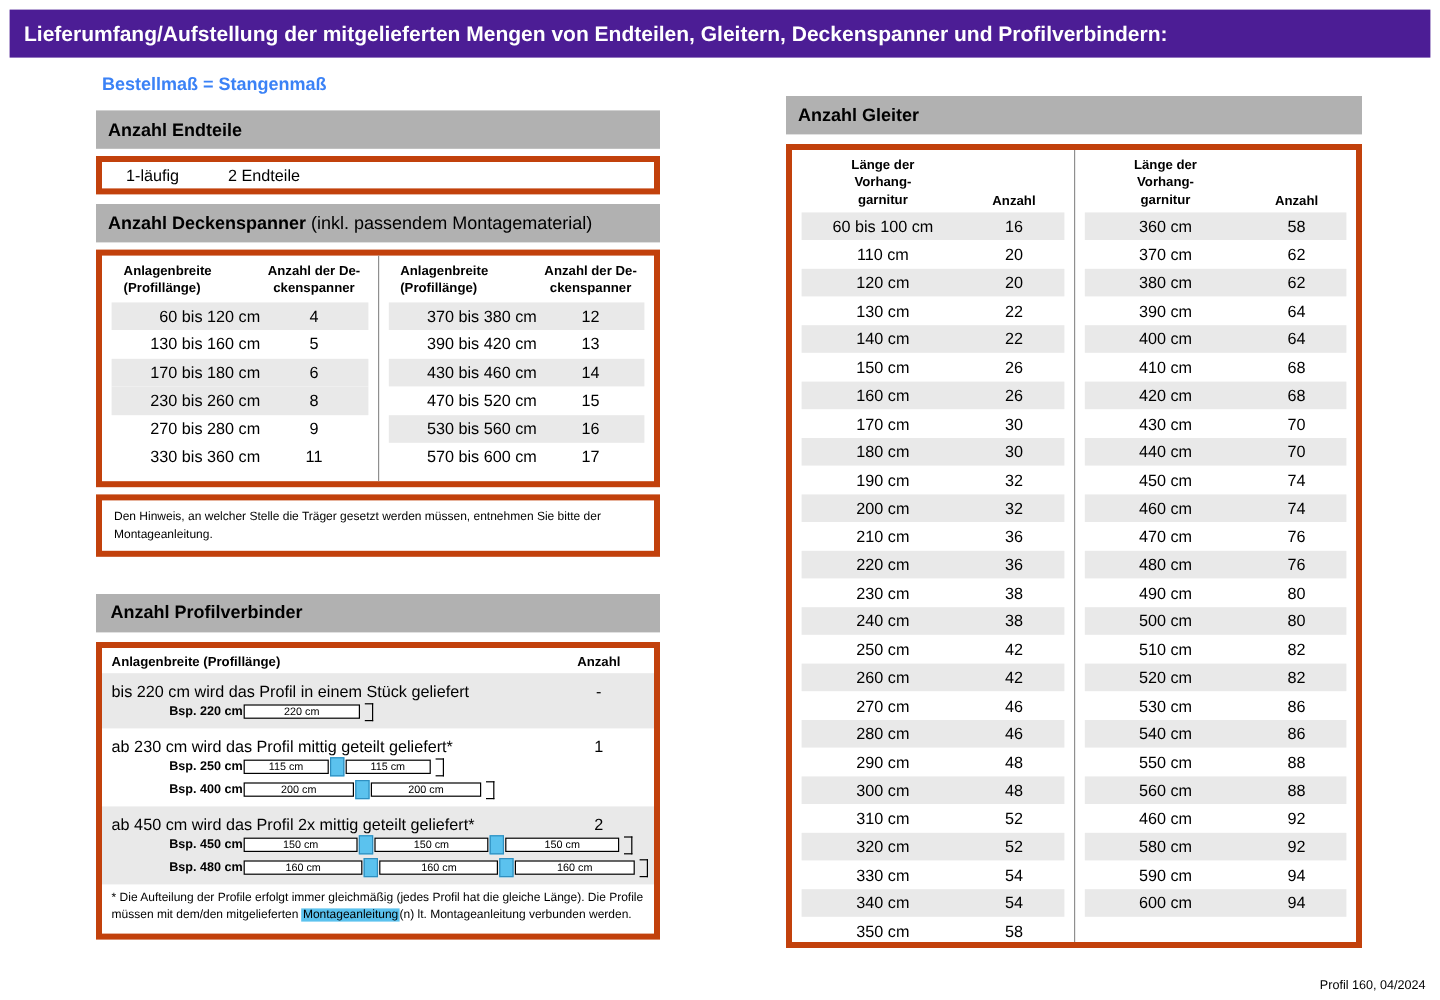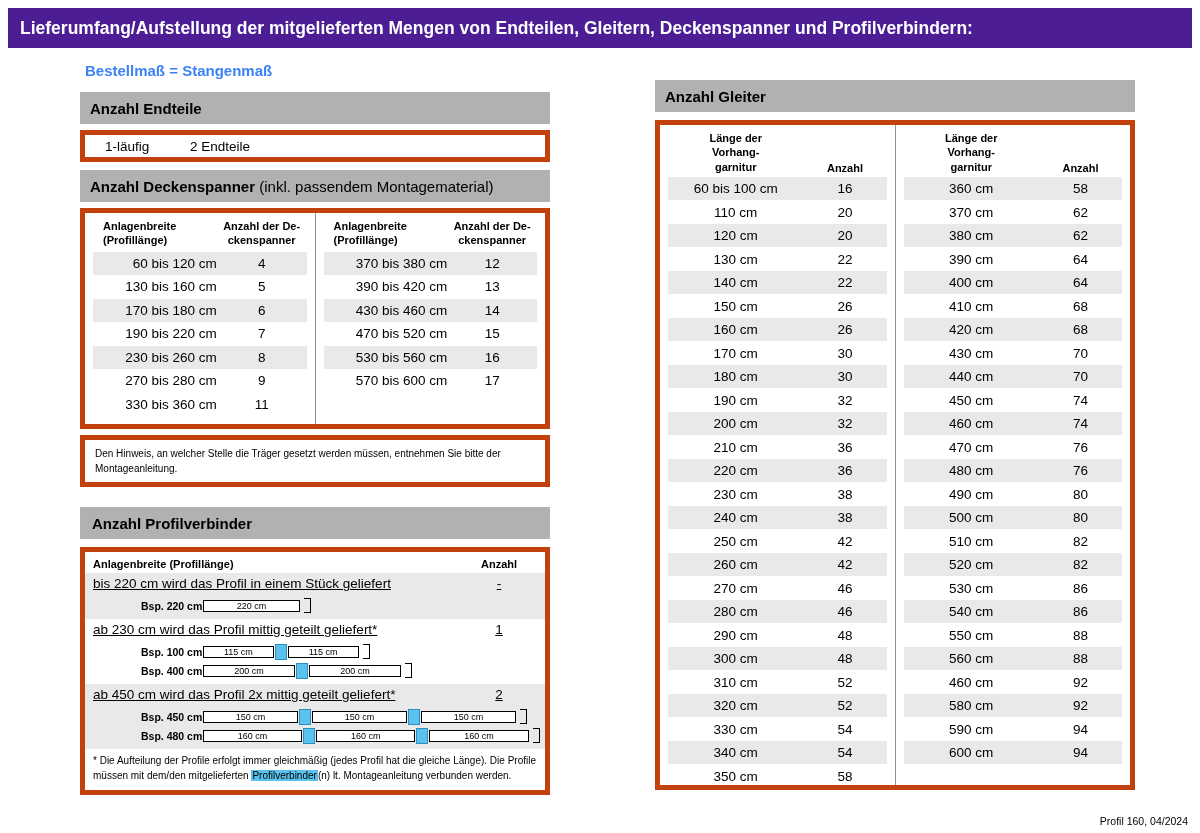--- a/index.html
+++ b/index.html
@@ -34,28 +34,28 @@
   .ds-head .cl { width:58%; padding-left:10px; box-sizing:border-box; white-space:pre-line; }
   .ds-head .cv { width:42%; text-align:center; white-space:pre-line; }
   .trow { display:flex; height:23.5px; align-items:center; font-size:13.5px; }
   .trow.alt { background:#e9e9e9; }
   .ds-box .trow .cl { width:58%; text-align:right; }
   .ds-box .trow .cv { width:42%; text-align:center; }
   .note-box { margin-top:6px; padding:6px 10px; font-size:10px; line-height:1.5; max-width:470px; }
   .note-box .inner { max-width:420px; }
 
   
-  .pv-secbar { margin-top:20px;padding-left:12px; }
+  .pv-secbar { margin-top:31px;padding-left:12px; }
   .pv-box { margin-top:8px; padding-bottom:0; }
   .pv-headrow { display:flex; padding:6px 0 3px; font-size:11px; font-weight:bold; }
   .pv-headrow .pv-c1 { flex:1; padding-left:8px; }
   .pv-headrow .pv-c2 { width:60px; text-align:center; margin-right:16px; }
   .pv-section { padding:3px 0 4px; }
   .pv-section.alt { background:#e9e9e9; }
-  .pv-line { display:flex; align-items:flex-start; height:20px;text-decoration:underline; }
+  .pv-line { display:flex; align-items:flex-end; height:20px; }
   .pv-text { flex:1; padding-left:8px; font-size:13.5px; }
   .pv-anz { width:60px; text-align:center; margin-right:16px; font-size:13.5px; }
   .pv-ex { display:flex; align-items:center; height:19px; }
   .pv-ex-label { width:62px; margin-left:56px; font-size:10.5px; font-weight:bold; flex:none; }
   .pv-bars { display:flex; align-items:center; }
   .pv-seg {
     height:10px; border:1.5px solid #000; background:#fff; flex:none;
     font-size:9px; line-height:10px; text-align:center; box-sizing:content-box;
   }
   .pv-conn { width:12px; height:16px; background:#5bc2ee; border:1px solid #2f8fc0; margin:0 1px; flex:none; box-sizing:border-box; }
@@ -112,24 +112,20 @@
               <span class="cv">4</span>
             </div>
             <div class="trow">
               <span class="cl">130 bis 160 cm</span>
               <span class="cv">5</span>
             </div>
             <div class="trow alt">
               <span class="cl">170 bis 180 cm</span>
               <span class="cv">6</span>
             </div>
-            <div class="trow">
-              <span class="cl">190 bis 220 cm</span>
-              <span class="cv">7</span>
-            </div>
             <div class="trow alt">
               <span class="cl">230 bis 260 cm</span>
               <span class="cv">8</span>
             </div>
             <div class="trow">
               <span class="cl">270 bis 280 cm</span>
               <span class="cv">9</span>
             </div>
             <div class="trow">
               <span class="cl">330 bis 360 cm</span>
@@ -198,21 +194,21 @@
                 <span class="pv-cap"></span>
               </span>
             </div>
           </div>
           <div class="pv-section">
             <div class="pv-line">
               <span class="pv-text">ab 230 cm wird das Profil mittig geteilt geliefert*</span>
               <span class="pv-anz">1</span>
             </div>
             <div class="pv-ex">
-              <span class="pv-ex-label">Bsp. 100 cm</span>
+              <span class="pv-ex-label">Bsp. 250 cm</span>
               <span class="pv-bars">
                 <span class="pv-seg" style="width: 68.75px;">115 cm</span>
                 <span class="pv-conn"></span>
                 <span class="pv-seg" style="width: 68.75px;">115 cm</span>
                 <span class="pv-cap"></span>
               </span>
             </div>
             <div class="pv-ex">
               <span class="pv-ex-label">Bsp. 400 cm</span>
               <span class="pv-bars">
@@ -246,21 +242,21 @@
                 <span class="pv-conn"></span>
                 <span class="pv-seg" style="width: 97.2px;">160 cm</span>
                 <span class="pv-conn"></span>
                 <span class="pv-seg" style="width: 97.2px;">160 cm</span>
                 <span class="pv-cap"></span>
               </span>
             </div>
           </div>
         </div>
       <div class="pv-foot">
-        <span>* Die Aufteilung der Profile erfolgt immer gleichmäßig (jedes Profil hat die gleiche Länge). Die Profile müssen mit dem/den mitgelieferten </span><span class="hl">Profilverbinder</span><span>(n) lt. Montageanleitung verbunden werden.</span>
+        <span>* Die Aufteilung der Profile erfolgt immer gleichmäßig (jedes Profil hat die gleiche Länge). Die Profile müssen mit dem/den mitgelieferten </span><span class="hl">Montageanleitung</span><span>(n) lt. Montageanleitung verbunden werden.</span>
       </div>
     </div>
 
   </section>
 
   <section class="right-col">
     <div class="secbar">
       <span>Anzahl Gleiter</span>
     </div>
     <div class="box gl-box">

